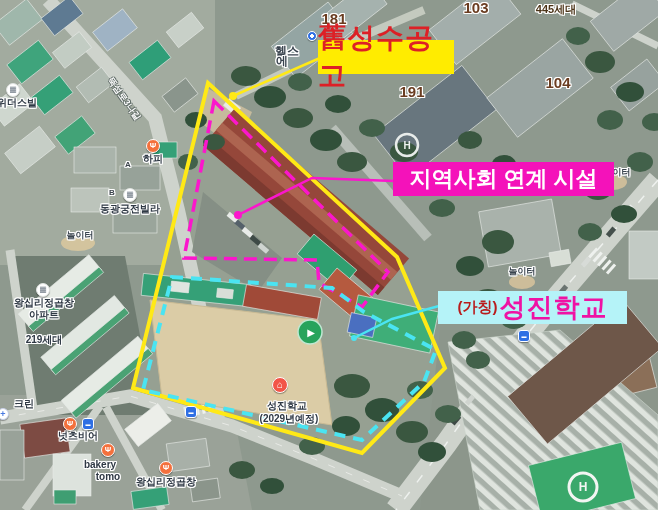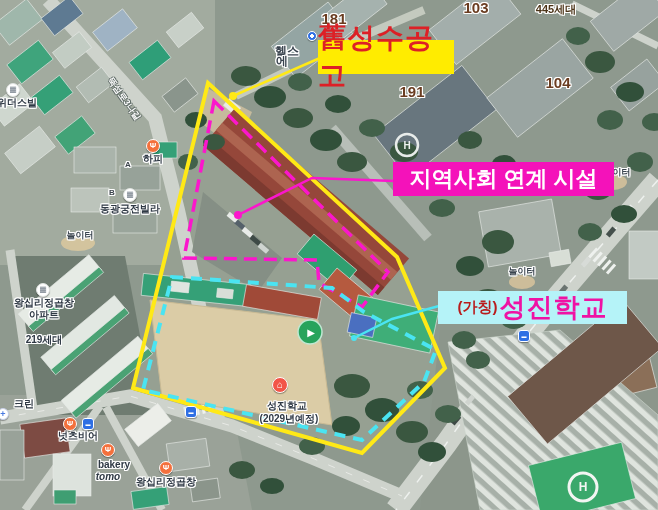--- a/index.html
+++ b/index.html
@@ -278,22 +278,22 @@
       <div class="map-label poi" style="left: 130px; top: 209px;">동광궁전빌라</div>
       <div class="map-label small" style="left: 80px; top: 235px;">놀이터</div>
       <div class="map-label small" style="left: 617px; top: 172px;">놀이터</div>
       <div class="map-label small" style="left: 522px; top: 271px;">놀이터</div>
       <div class="map-label poi" style="left: 44px; top: 303px;">왕십리정곱창</div>
       <div class="map-label poi" style="left: 44px; top: 315px;">아파트</div>
       <div class="map-label poi" style="left: 44px; top: 340px;">219세대</div>
       <div class="map-label poi" style="left: 287px; top: 406px;">성진학교</div>
       <div class="map-label poi" style="left: 289px; top: 419px;">(2029년예정)</div>
       <div class="map-label poi" style="left: 78px; top: 436px;">넛츠비어</div>
-      <div class="map-label poi" style="left: 114px; top: 464px;">bakery</div>
-      <div class="map-label poi" style="left: 108px; top: 476px; font-style: italic;">tomo</div>
+      <div class="map-label poi" style="left: 100px; top: 464px;">bakery</div>
+      <div class="map-label poi" style="left: 108px; top: 476px;">tomo</div>
       <div class="map-label poi" style="left: 166px; top: 482px;">왕십리정곱창</div>
       <div class="map-label poi" style="left: 12px; top: 404px; padding-left: 24px;">크린</div>
       <div class="map-icon icon-metro" style="left: 312px; top: 36px;"></div>
       <div class="map-icon icon-food" style="left: 153px; top: 146px;">Ψ</div>
       <div class="map-icon icon-building" style="left: 130px; top: 195px;">▦</div>
       <div class="map-icon icon-building" style="left: 13px; top: 90px;">▦</div>
       <div class="map-icon icon-building" style="left: 43px; top: 290px;">▦</div>
       <div class="map-icon icon-food" style="left: 70px; top: 424px;">Ψ</div>
       <div class="map-icon icon-bus" style="left: 88px; top: 424px;">▬</div>
       <div class="map-icon icon-shop" style="left: 3px; top: 414px;">+</div>

